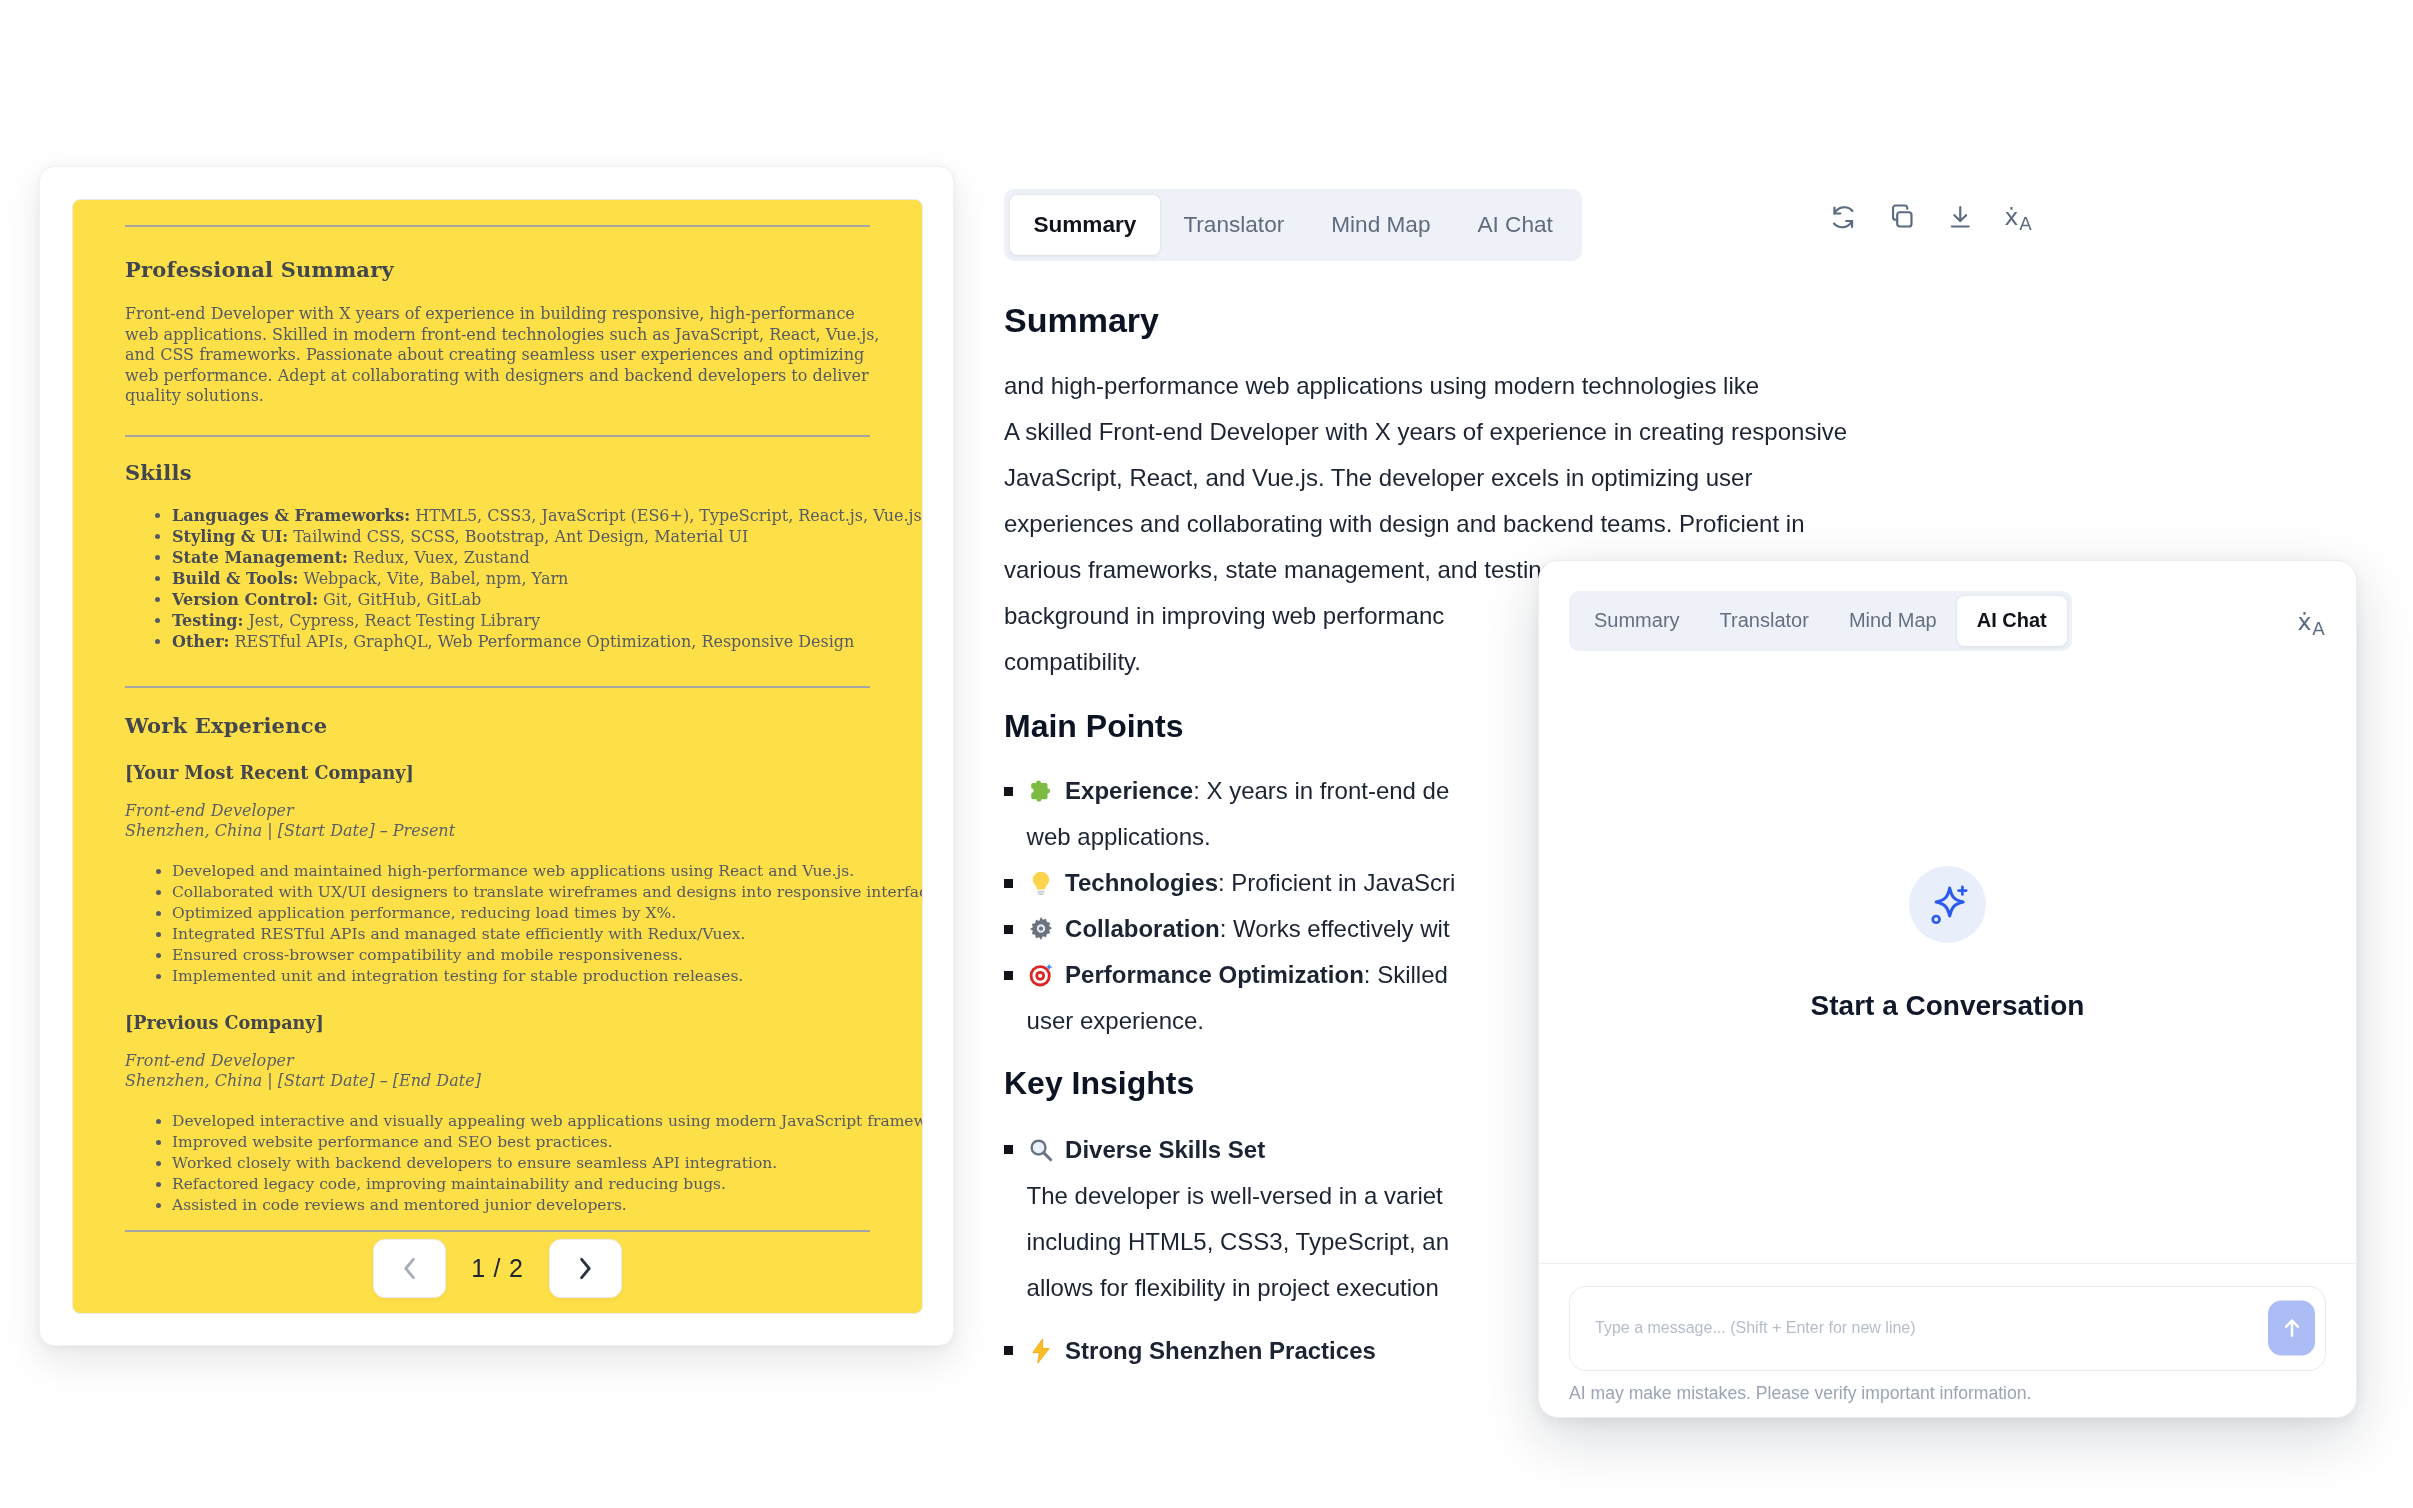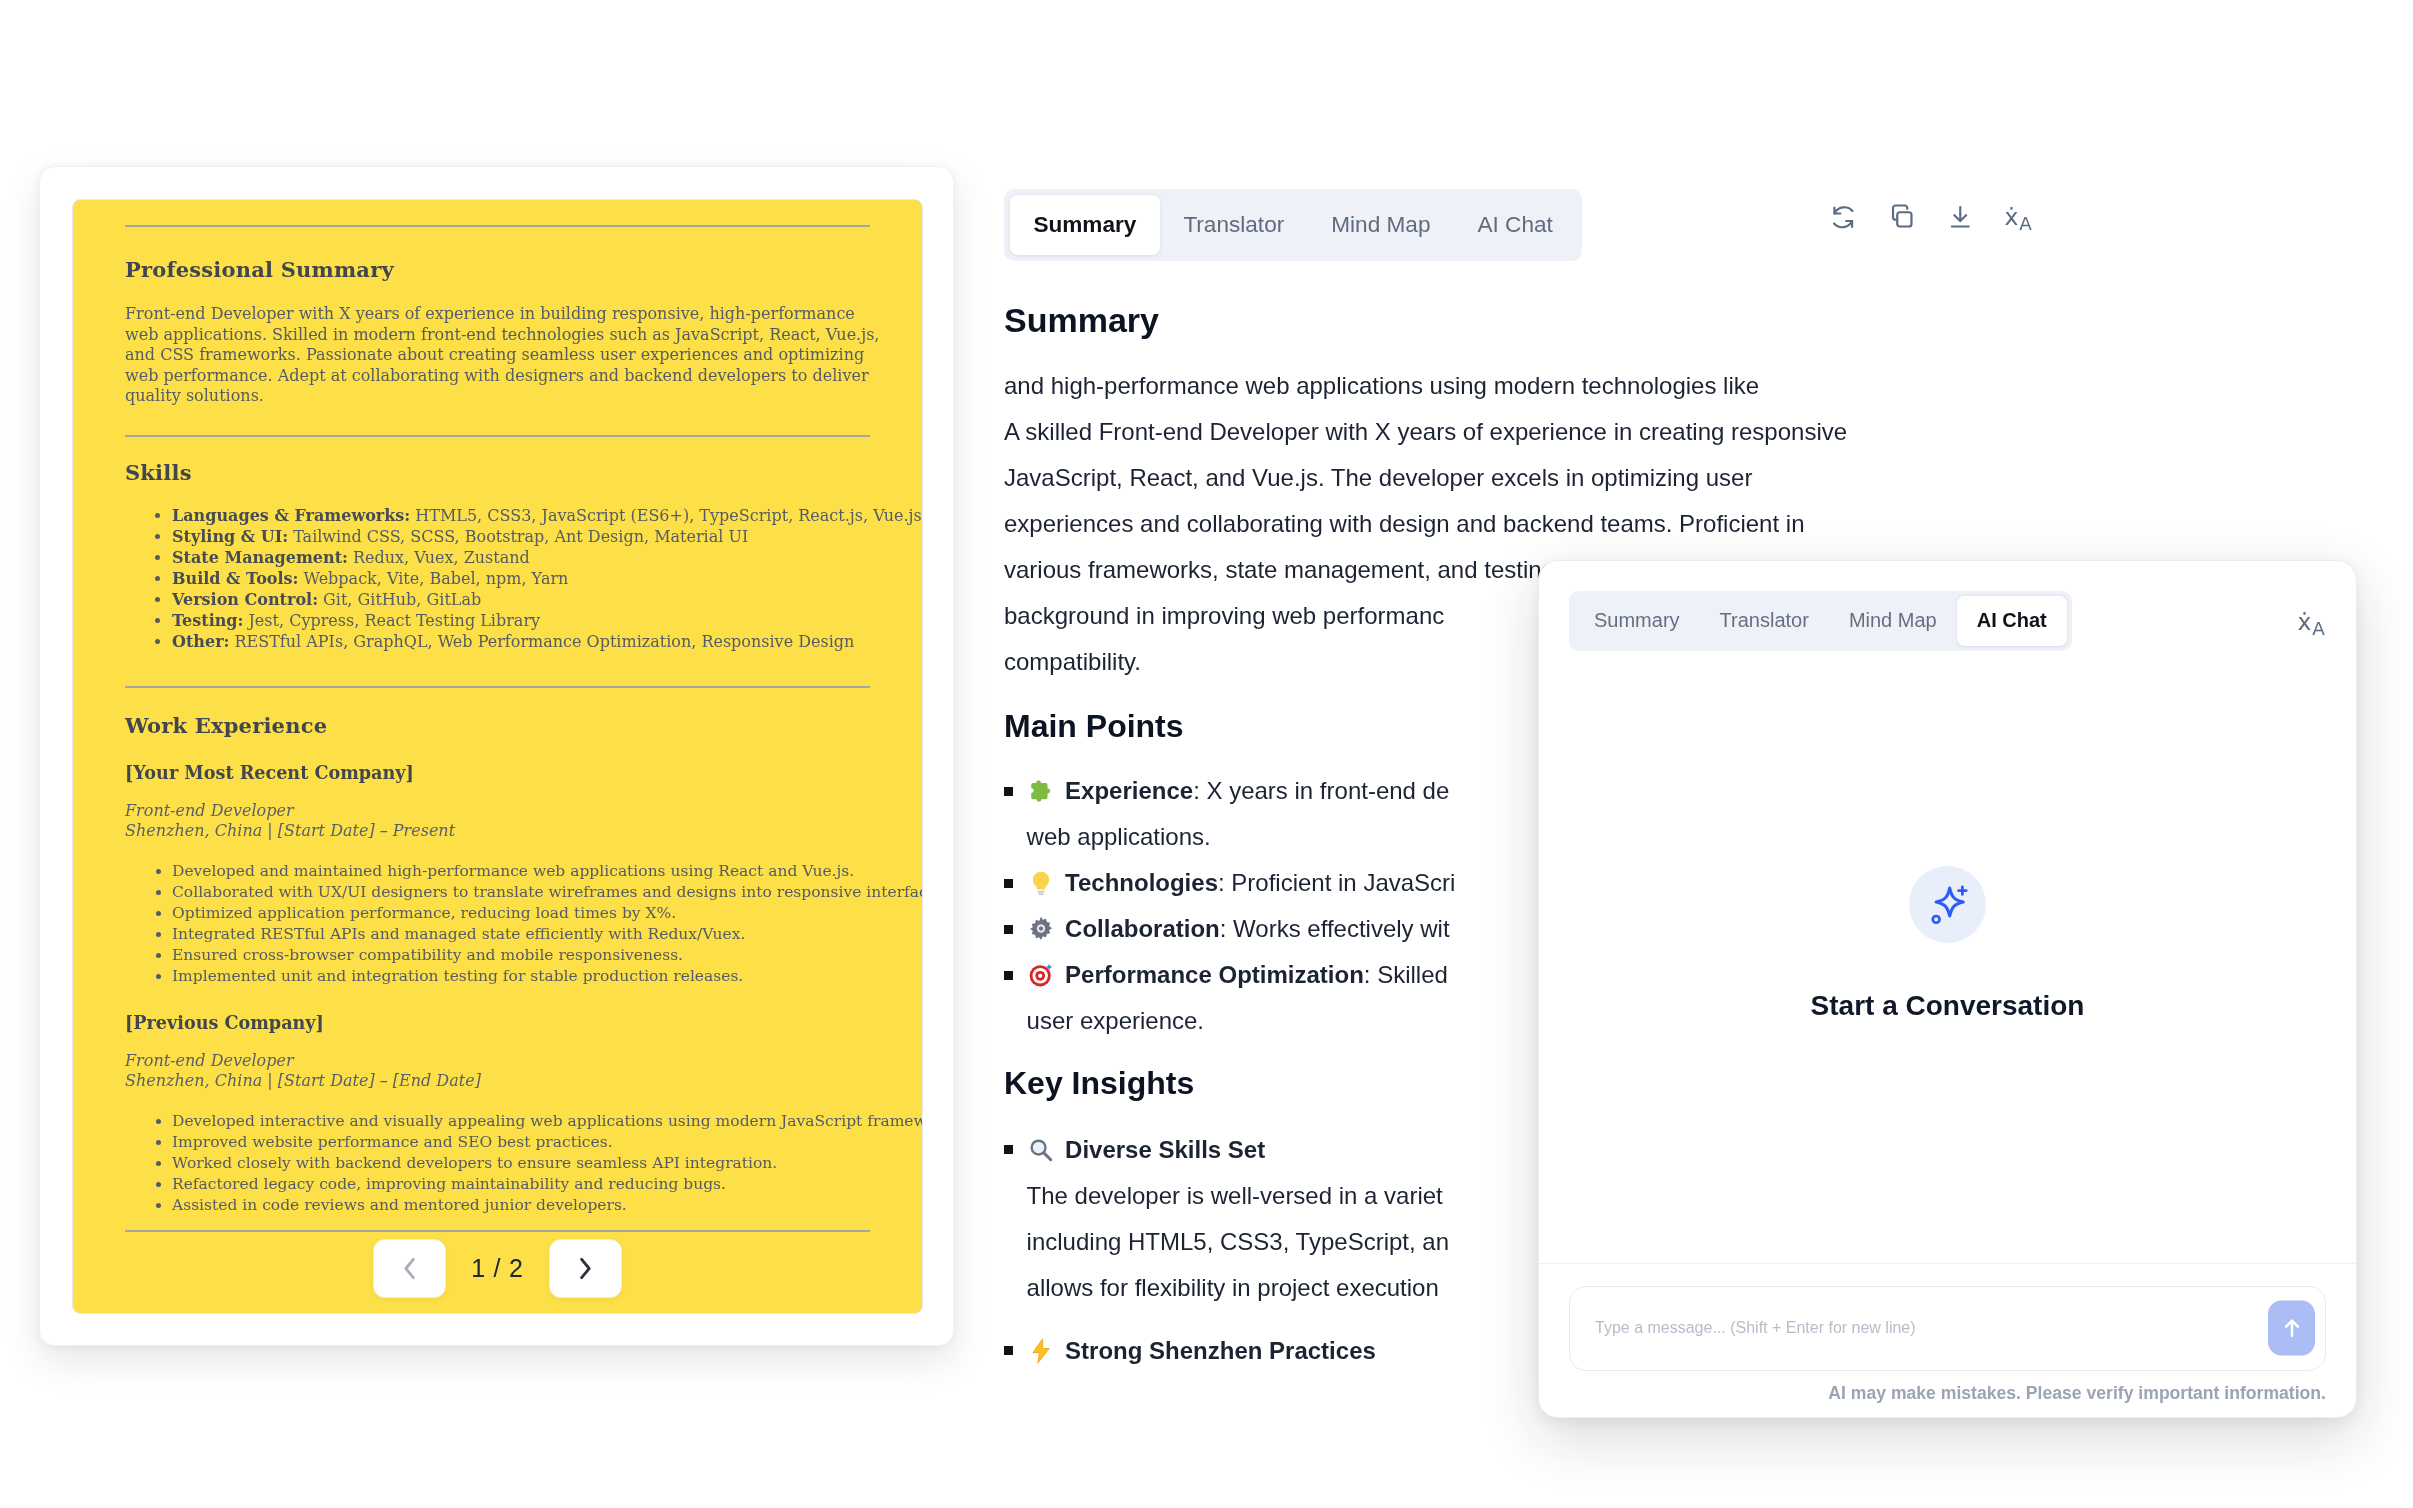--- a/index.html
+++ b/index.html
@@ -89,21 +89,21 @@
     padding:22px 30px 13.4px; }
   .chat-inputbox { position:relative; height:85px; border:1.7px solid #e9ebf0;
     border-radius:17px; display:flex; align-items:center; background:#fff; }
   .chat-inputbox input { flex:1; border:none; outline:none; font-size:16px;
     color:#30384a; padding:0 75px 0 25px; background:transparent;
     font-family:"Liberation Sans", sans-serif; }
   .chat-inputbox input::placeholder { color:#b6bdca; }
   .send-btn { position:absolute; right:10px; top:50%; transform:translateY(-50%);
     width:47px; height:55px; border-radius:13.4px; background:#abbdf4; border:none;
     display:flex; align-items:center; justify-content:center; cursor:pointer; }
-  .chat-disclaimer { margin-top:11.7px; text-align:right; font-size:17.6px; color:#9ba4b5;font-weight:bold; }
+  .chat-disclaimer { margin-top:11.7px; text-align:left; font-size:17.6px; color:#9ba4b5; }
 
   .ic { stroke:currentColor; fill:none; stroke-width:2.6; stroke-linecap:round; stroke-linejoin:round; }
   .translate-glyph { font-size:23.5px; color:#5b6b82; font-family:"DejaVu Sans", sans-serif; }
   .translate-glyph .a { font-size:18.4px; position:relative; top:5px; left:0.8px; }
 </style>
 </head>
 <body>
 
 <div class="pdf-card">
   <div class="pdf-page">

